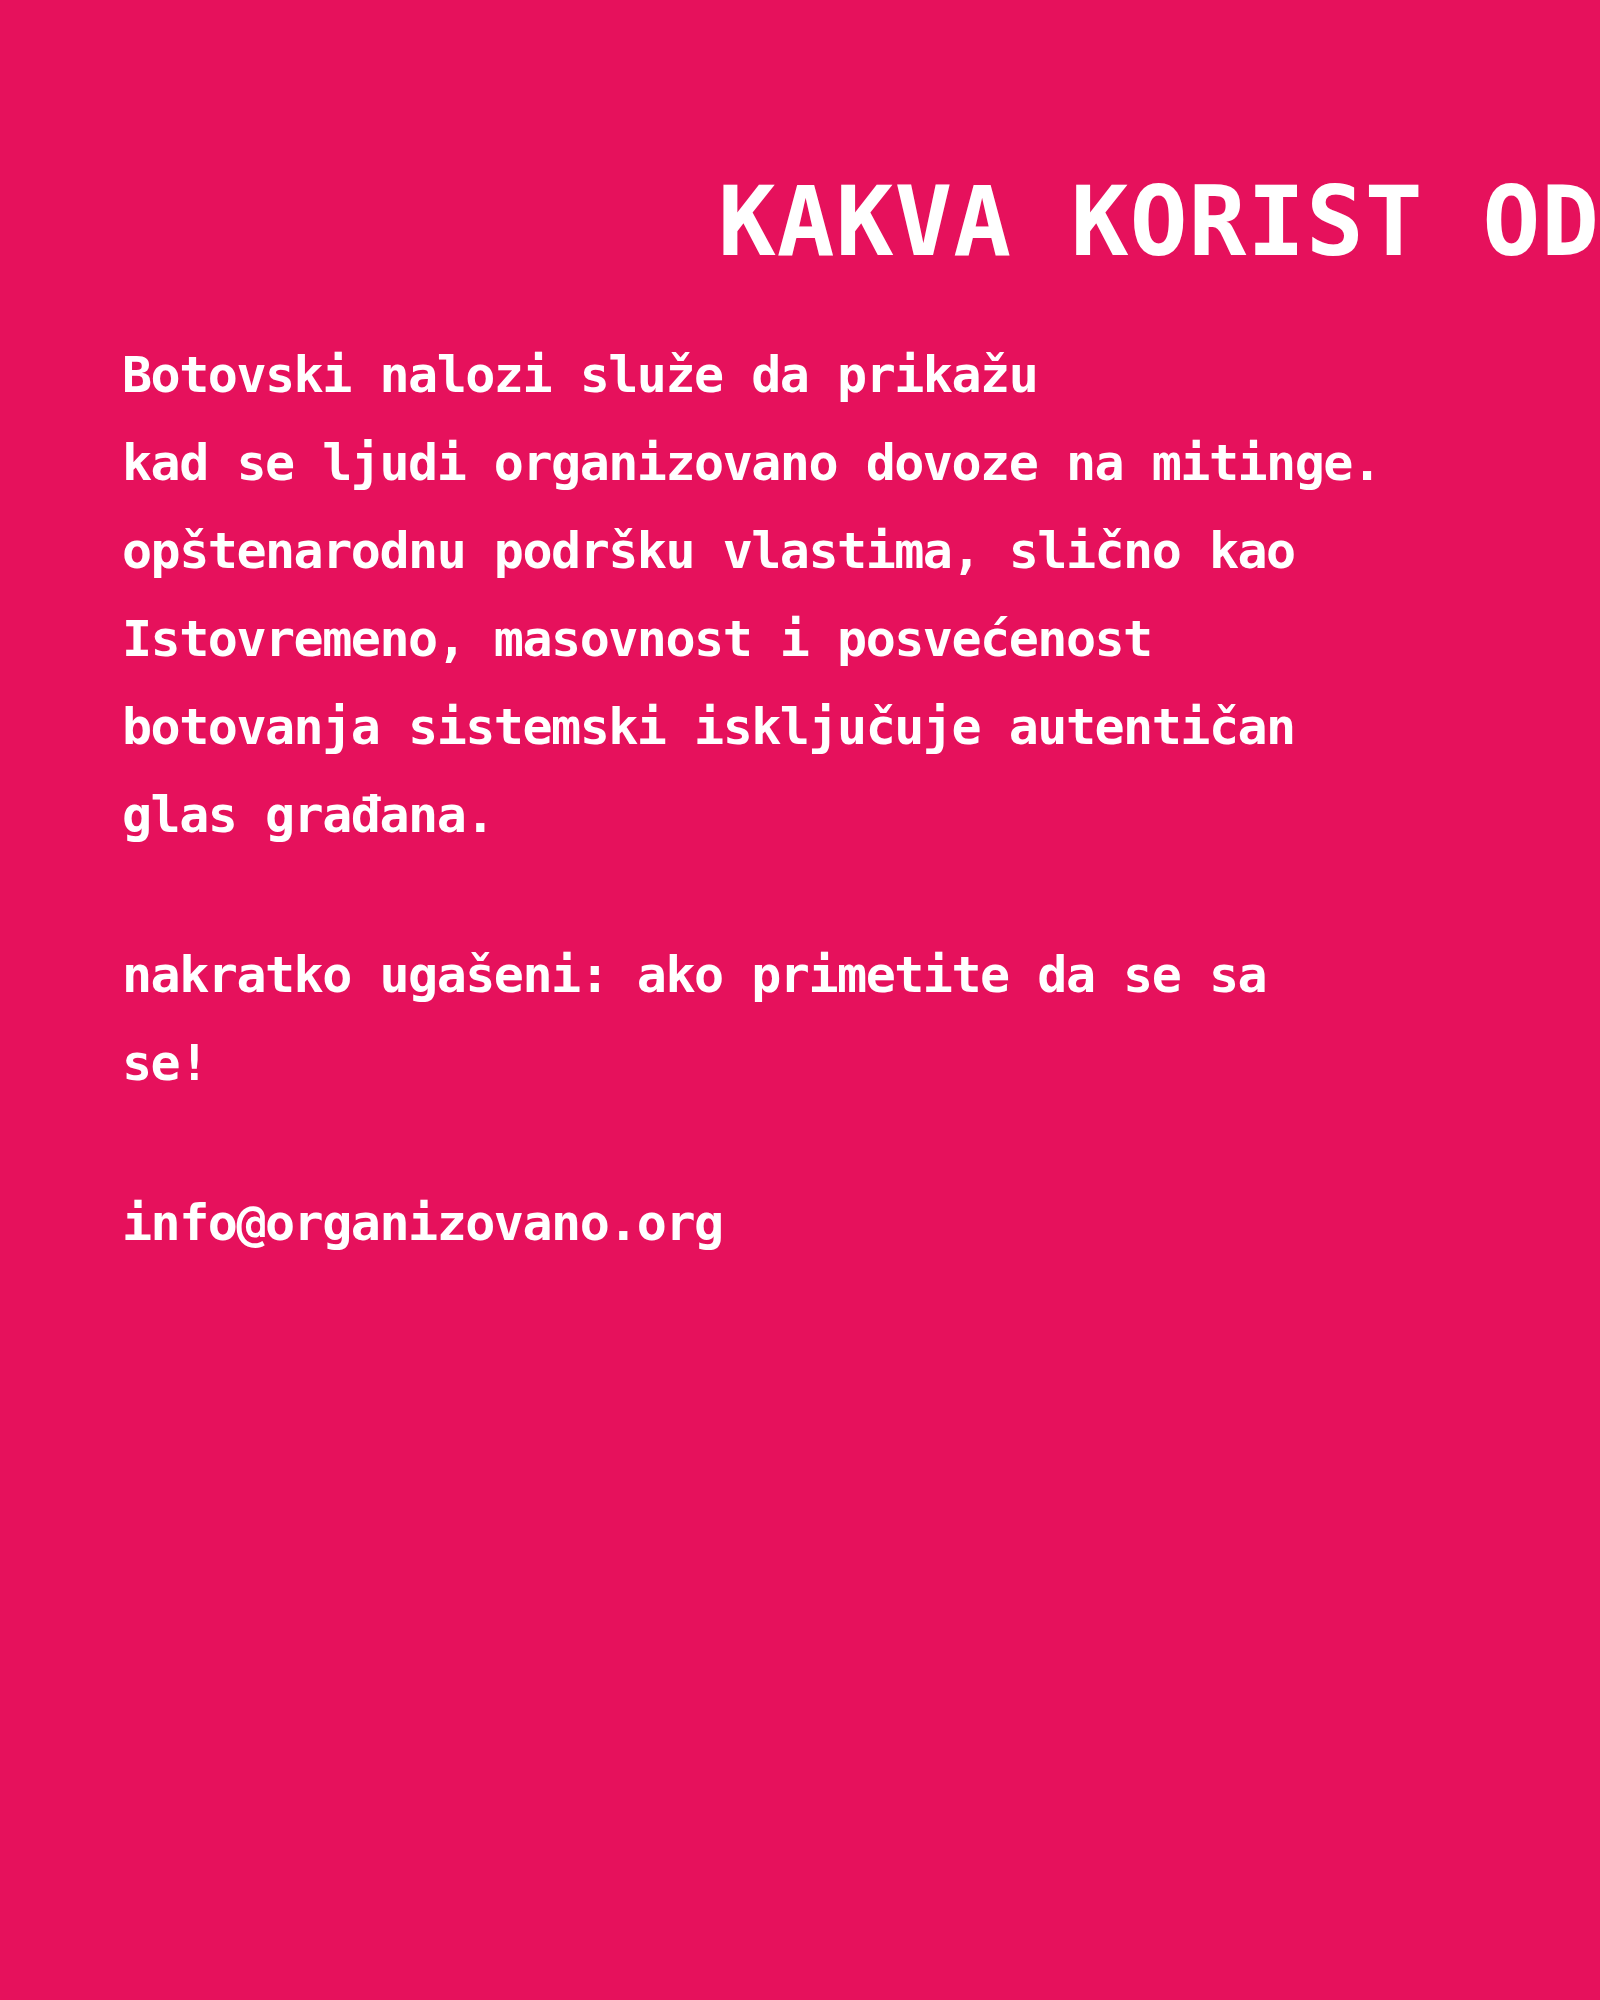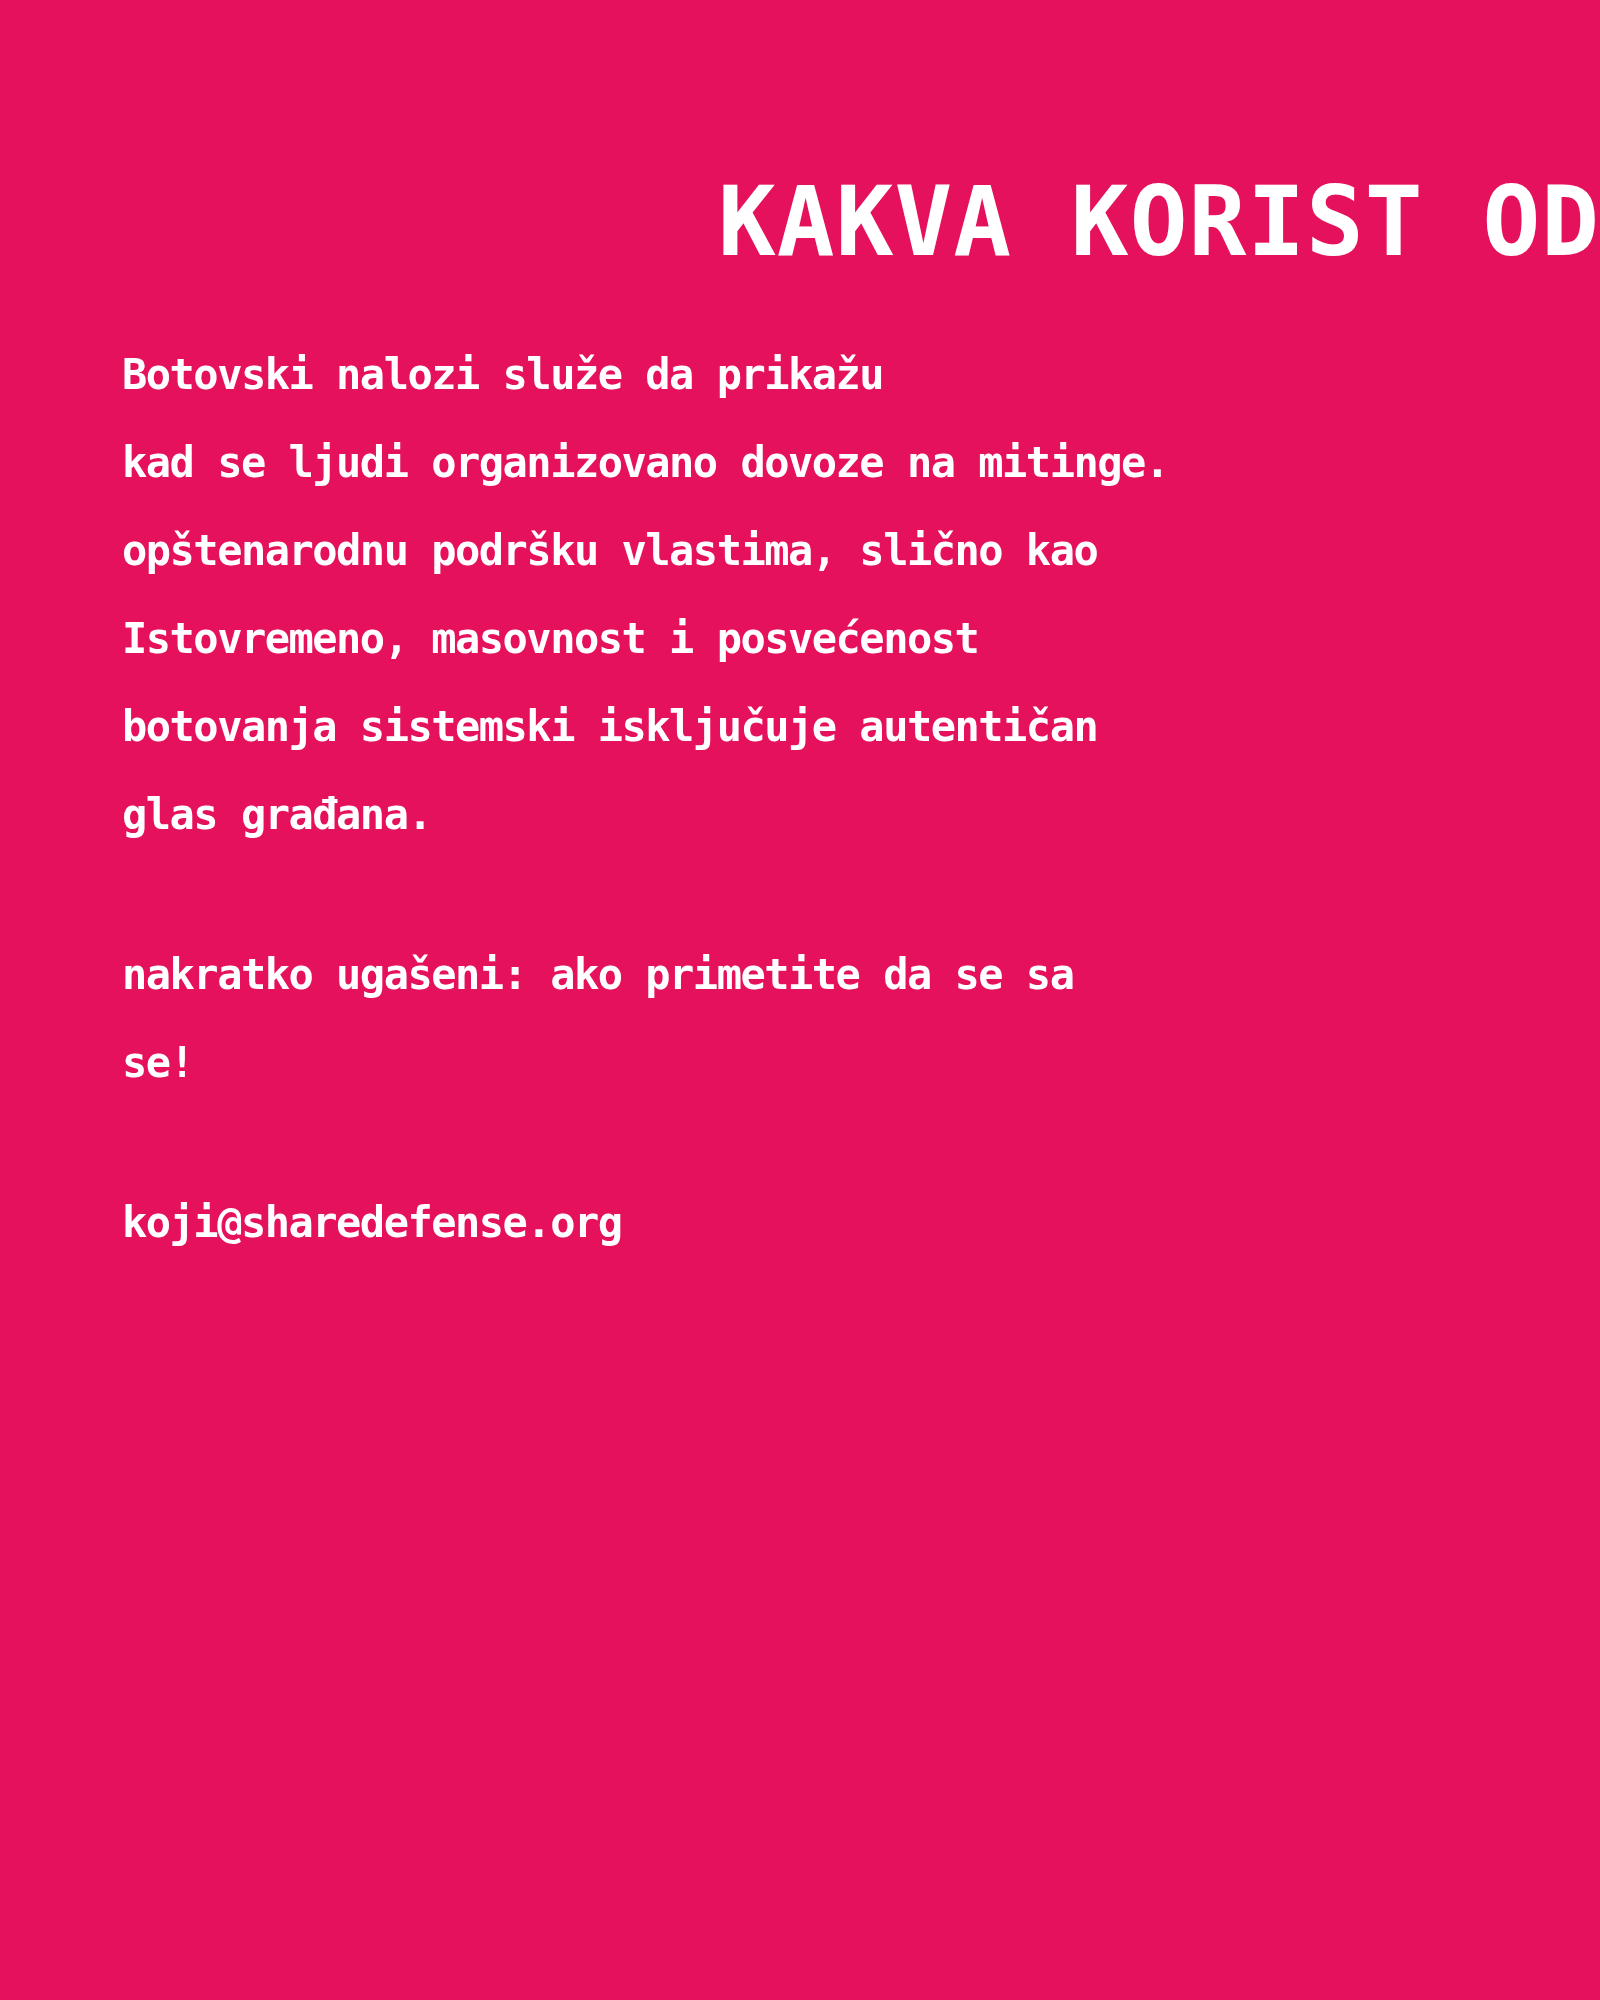--- a/index.html
+++ b/index.html
@@ -30,21 +30,21 @@
     font-weight: bold;
     font-size: 96px;
     line-height: 145px;
     letter-spacing: 1px;
     white-space: pre;
   }
   .content {
     margin: 36px 0 0 122px;
     font-family: "DejaVu Sans Mono", monospace;
     font-weight: bold;
-    font-size: 42px;
+    font-size: 50px;
     line-height: 88px;
     letter-spacing: -1.5px;
   }
   .paragraph {
     margin: 0 0 72px 0;
   }
   .line {
     white-space: pre;
   }
   .email {
@@ -68,17 +68,17 @@
         <div class="line">Istovremeno, masovnost i posvećenost</div>
         <div class="line">botovanja sistemski isključuje autentičan</div>
         <div class="line">glas građana.</div>
       </div>
 
     <div class="paragraph">
         <div class="line">nakratko ugašeni: ako primetite da se sa</div>
         <div class="line">se!</div>
       </div>
 
-    <div class="email">koji@sharedefense.org</div>
+    <div class="email">info@organizovano.org</div>
 
   </div>
 
 </div>
 
 </body></html>

